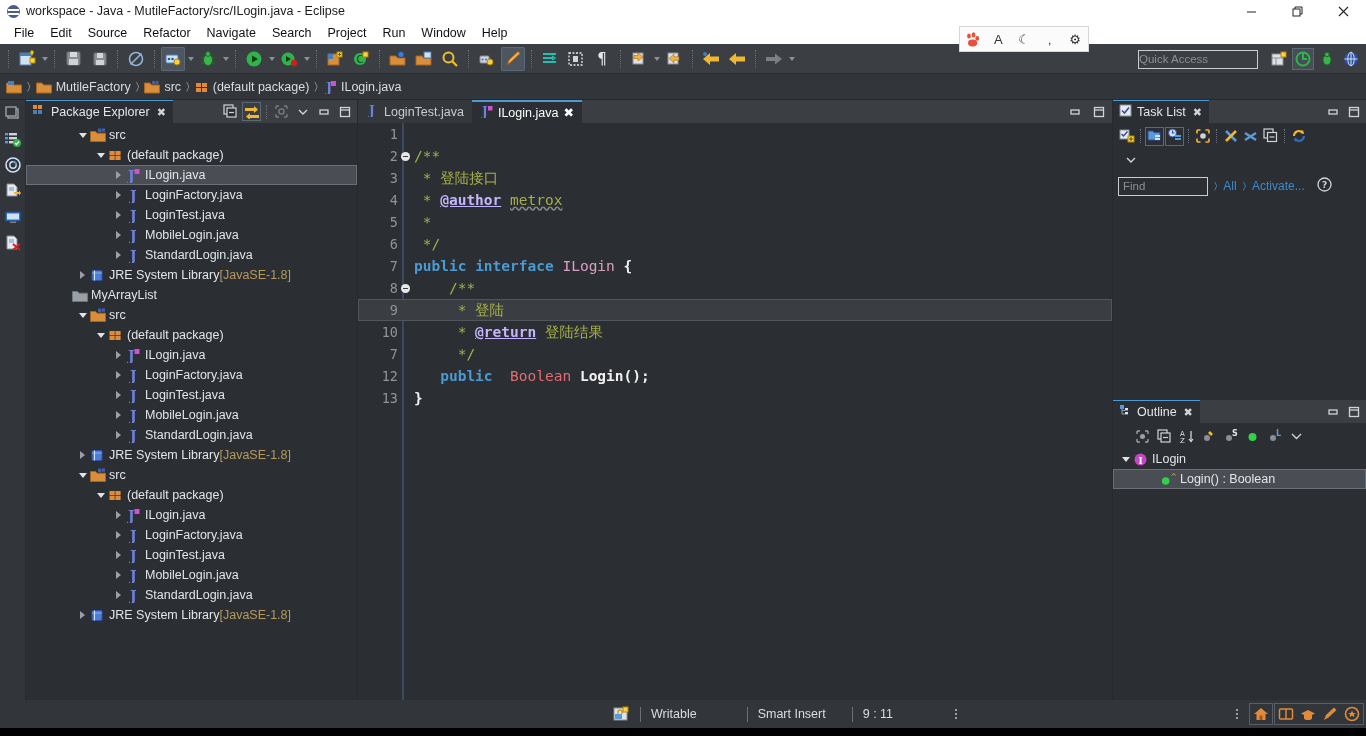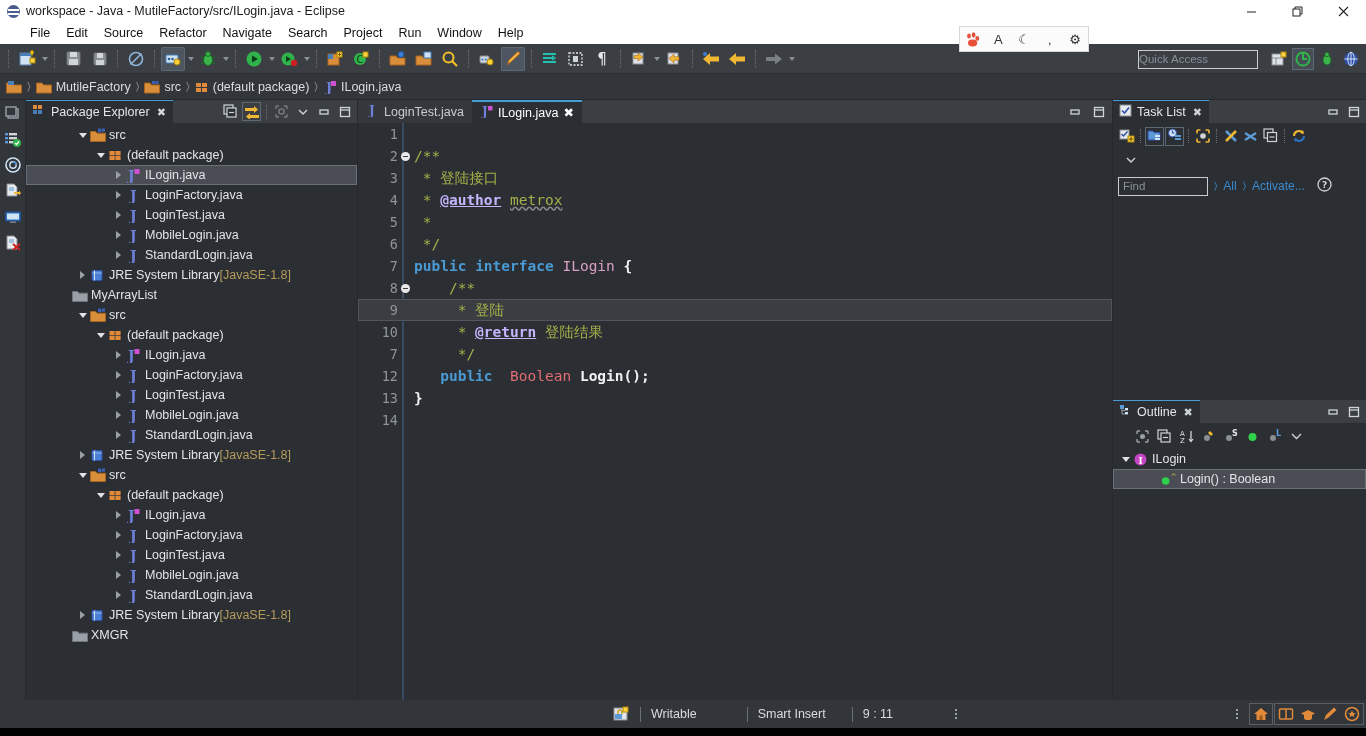--- a/index.html
+++ b/index.html
@@ -33,21 +33,21 @@
   .win-ctrls { position:absolute; right:0; top:0; height:22px; display:flex; }
   .win-btn {
     width:46px; height:22px; display:flex; align-items:center; justify-content:center;
     color:#222; font-size:12px;
   }
   .win-btn svg { display:block; }
 
   
   .menubar {
     position:absolute; left:0; top:22px; width:1366px; height:22px;
-    background:#ffffff; display:flex; align-items:center; padding-left:22px;
+    background:#ffffff; display:flex; align-items:center; padding-left:6px;
   }
   .menu-item {
     padding:2px 8px; font-size:12.5px; color:#111; white-space:nowrap;
   }
 
   
   .toolbar {
     position:absolute; left:0; top:44px; width:1366px; height:30px;
     background:#3b3f44; border-bottom:1px solid #2a2d31;
     display:flex; align-items:center; padding-left:3px;
@@ -936,29 +936,20 @@
           </span>
           <span class="t-ico">
             <svg width="15" height="15" viewBox="0 0 15 15">
               <rect x="2" y="2.5" width="10" height="10" rx="1" fill="#4a7fd5" stroke="#2f4fa8"></rect>
               <line x1="4.5" y1="2.5" x2="4.5" y2="12.5" stroke="#cfe3f5"></line>
               <line x1="2" y1="5" x2="12" y2="5" stroke="#cfe3f5" opacity="0.5"></line>
             </svg>
           </span>
           <span class="t-label">JRE System Library</span>
           <span class="t-dim"> [JavaSE-1.8]</span>
-        </div>
-        <div class="tree-row" style="padding-left: 32px;">
-          <span class="arrow"></span>
-          <span class="t-ico">
-            <svg width="16" height="15" viewBox="0 0 16 15">
-              <path d="M0.5,3.5 L5.5,3.5 L7,5.2 L15.5,5.2 L15.5,13.5 L0.5,13.5 Z" fill="#9aa0a8" stroke="#70757c"></path>
-            </svg>
-          </span>
-          <span class="t-label">XMGR</span>
         </div>
       </div>
   </div>
 
   <div class="panel" id="editor">
     <div class="ed-tabbar">
       <div class="ed-tab">
         <span>
           <svg width="13" height="13" viewBox="0 0 13 13">
             <text x="3" y="11" font-size="12" fill="#6f7fd8" font-family="DejaVu Serif, serif" font-weight="bold">J</text>
@@ -999,21 +990,20 @@
           <div class="cline"><span class="lnum">4</span><span class="fold"></span><span class="ctext"><span class="k-doc"> * </span><span class="k-tag">@author</span><span class="k-doc"> </span><span class="k-doc k-under">metrox</span></span></div>
           <div class="cline"><span class="lnum">5</span><span class="fold"></span><span class="ctext"><span class="k-doc"> * </span></span></div>
           <div class="cline"><span class="lnum">6</span><span class="fold"></span><span class="ctext"><span class="k-doc"> */</span></span></div>
           <div class="cline"><span class="lnum">7</span><span class="fold"></span><span class="ctext"><span class="k-kw2">public</span><span class="k-plain"> </span><span class="k-kw2">interface</span><span class="k-plain"> </span><span class="k-iface">ILogin</span><span class="k-white"> {</span></span></div>
           <div class="cline"><span class="lnum">8</span><span class="fold"><span class="fold-dot"></span></span><span class="ctext"><span class="k-doc">    /**</span></span></div>
           <div class="cline current"><span class="lnum">9</span><span class="fold"></span><span class="ctext"><span class="k-doc">     * </span><span class="k-doc">登陆</span></span></div>
           <div class="cline"><span class="lnum">10</span><span class="fold"></span><span class="ctext"><span class="k-doc">     * </span><span class="k-tag">@return</span><span class="k-doc"> </span><span class="k-doc">登陆结果</span></span></div>
           <div class="cline"><span class="lnum">7</span><span class="fold"></span><span class="ctext"><span class="k-doc">     */</span></span></div>
           <div class="cline"><span class="lnum">12</span><span class="fold"></span><span class="ctext"><span class="k-plain">   </span><span class="k-kw2">public</span><span class="k-plain">  </span><span class="k-typer">Boolean</span><span class="k-plain"> </span><span class="k-white">Login</span><span class="k-white">();</span></span></div>
           <div class="cline"><span class="lnum">13</span><span class="fold"></span><span class="ctext"><span class="k-white">}</span></span></div>
-          <div class="cline"><span class="lnum">14</span><span class="fold"></span><span class="ctext"></span></div>
         </div>
     </div>
   </div>
 
   <div class="panel" id="task-list">
     <div class="panel-tabbar">
       <div class="panel-tab">
         <span>
           <svg width="13" height="13" viewBox="0 0 13 13">
             <rect x="1" y="1" width="11" height="11" fill="#e8ebee" stroke="#8a8f95"></rect>

